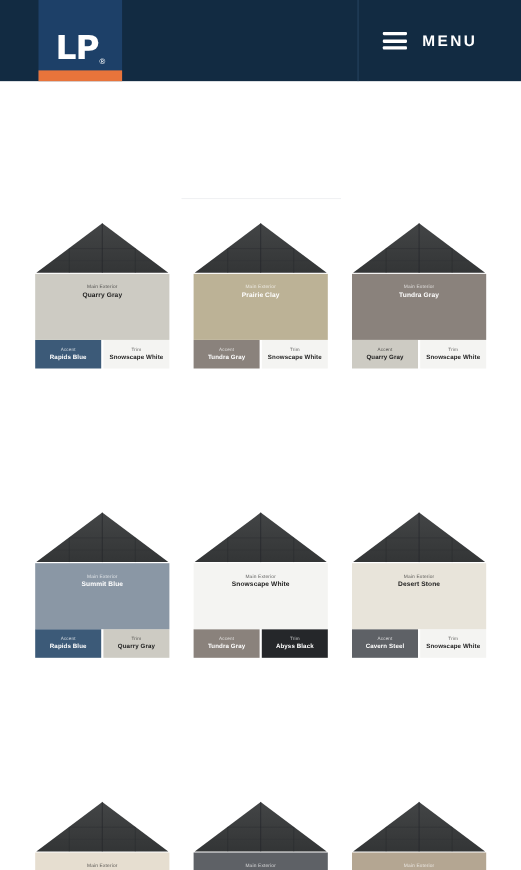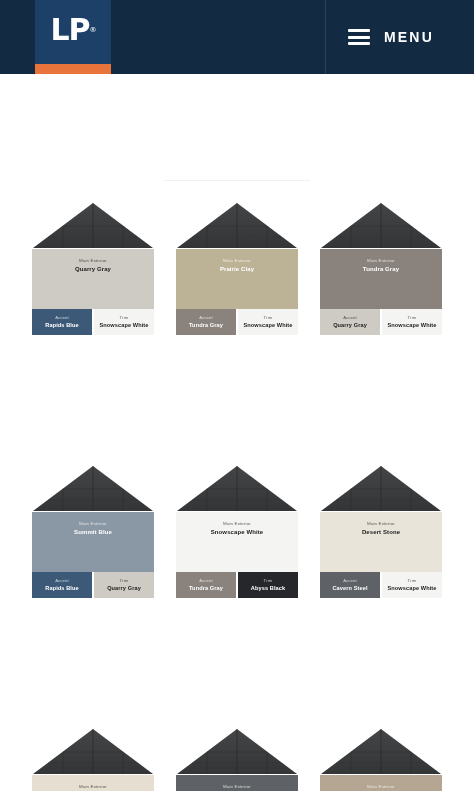--- a/index.html
+++ b/index.html
@@ -31,21 +31,21 @@
     background: #1d4068;
     display: flex;
     flex-direction: column;
     justify-content: flex-start;
     align-items: center;
   }
   .logo-mark {
     flex: 1;
     width: 100%;
     display: flex;
-    align-items: center;
+    align-items: flex-end;
     justify-content: center;
     color: #ffffff;
     font-family: "DejaVu Sans", sans-serif;
     font-weight: bold;
     font-size: 30px;
     letter-spacing: -1px;
     line-height: 1;
     padding-bottom: 4px;
   }
   .logo-mark sup {

